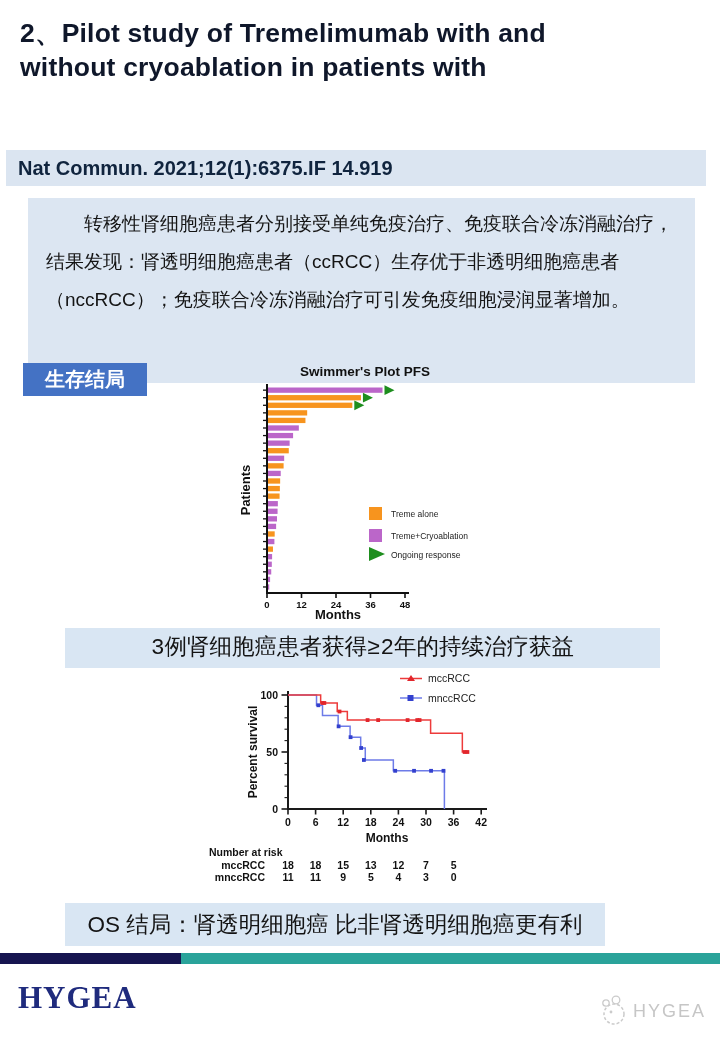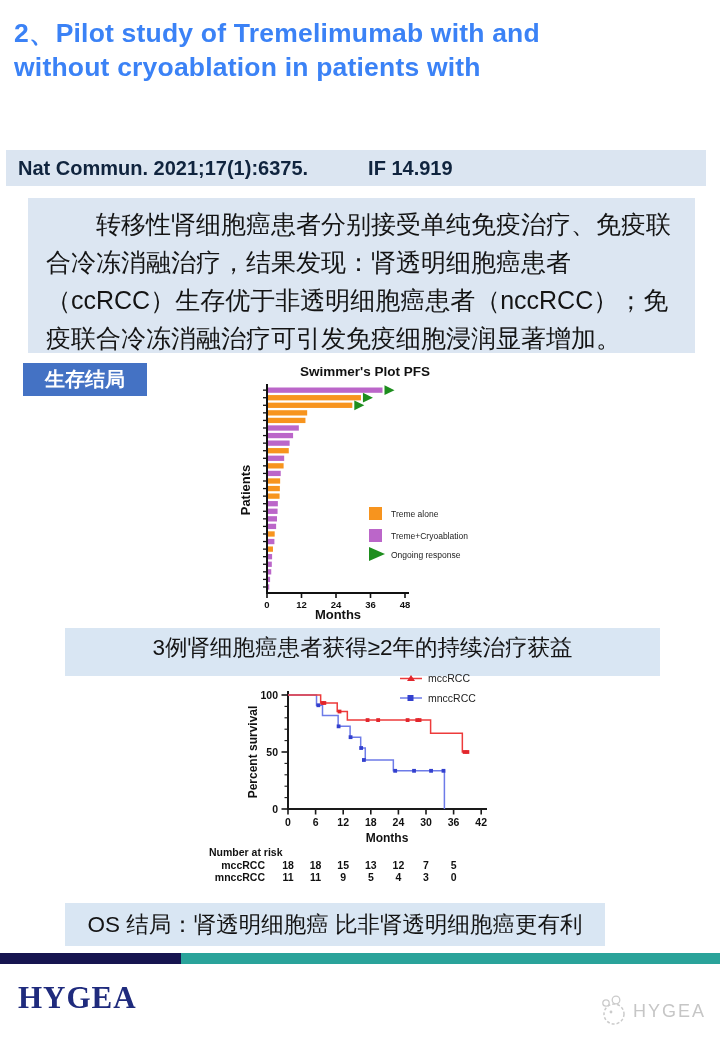--- a/index.html
+++ b/index.html
@@ -1,54 +1,54 @@
 <!DOCTYPE html>
 <html><head>
 <meta charset="utf-8">
 <style>
   html,body{margin:0;padding:0;background:#ffffff;}
   .slide{position:relative;width:720px;height:1040px;background:#ffffff;overflow:hidden;
          font-family:"Liberation Sans","DejaVu Sans",sans-serif;}
-  .title{position:absolute;left:14px;top:16px;width:690px;font-size:26.5px;font-weight:700;
-         color:#3b82f6;line-height:34px;letter-spacing:0.2px;}
+  .title{position:absolute;left:20px;top:16px;width:690px;font-size:26.5px;font-weight:700;
+         color:#0f172a;line-height:34px;letter-spacing:0.2px;}
   .pubbar{position:absolute;left:6px;top:150px;width:700px;height:36px;background:#dbe5f1;
           display:flex;align-items:center;padding-left:12px;box-sizing:border-box;
           font-size:20px;font-weight:700;color:#10243e;}
-  .pubbar .if{margin-left:60px;}
-  .summary{position:absolute;left:28px;top:198px;width:667px;height:155px;background:#dce6f2;
-           box-sizing:border-box;padding:7px 18px 0 18px;font-size:25px;line-height:38px;
+  .pubbar .if{}
+  .summary{position:absolute;left:28px;top:198px;width:667px;height:185px;background:#dce6f2;
+           box-sizing:border-box;padding:7px 18px 0 18px;font-size:19px;line-height:38px;
            color:#141414;text-indent:2em;}
   .section-label{position:absolute;left:23px;top:363px;width:124px;height:33px;background:#4472c4;
            color:#ffffff;font-size:20px;font-weight:700;text-align:center;line-height:33px;}
   .chart{position:absolute;}
   #swimmer-svg{left:228px;top:352px;}
   #km-svg{left:195px;top:665px;}
   .caption{position:absolute;left:65px;background:#d9e6f3;color:#141414;text-align:center;
            font-size:22.5px;}
-  .cap1{top:628px;width:595px;height:48px;line-height:40px;}
+  .cap1{top:628px;width:595px;height:40px;line-height:40px;font-family:Liberation Mono, monospace;}
   .cap2{top:903px;width:540px;height:43px;line-height:43px;}
   .bar-navy{position:absolute;left:0;top:953px;width:181px;height:11px;background:#161550;}
   .bar-teal{position:absolute;left:181px;top:953px;width:539px;height:11px;background:#2aa39a;}
   .logo{position:absolute;left:18px;top:980px;font-family:"Liberation Serif","DejaVu Serif",serif;
         font-weight:700;font-size:31px;color:#1f2b7d;letter-spacing:1px;}
   .watermark{position:absolute;right:14px;top:995px;display:flex;align-items:center;gap:6px;
         color:#c6c6c6;font-size:18px;letter-spacing:2px;}
 </style>
 </head>
 <body>
 
 <div class="slide">
 
   <div class="title">
     <div>2、Pilot study of Tremelimumab with and</div>
     <div>without cryoablation in patients with</div>
   </div>
 
   <div class="pubbar">
-    <span>Nat Commun. 2021;17(1):6375.</span>
+    <span>Nat Commun. 2021;12(1):6375.</span>
     <span class="if">IF 14.919</span>
   </div>
 
   <div class="summary">转移性肾细胞癌患者分别接受单纯免疫治疗、免疫联合冷冻消融治疗，结果发现：肾透明细胞癌患者（ccRCC）生存优于非透明细胞癌患者（nccRCC）；免疫联合冷冻消融治疗可引发免疫细胞浸润显著增加。</div>
 
   <div class="section-label">生存结局</div>
 
   <svg id="swimmer-svg" class="chart" width="264" height="272" viewBox="0 0 264 272">
       <text x="137" y="24" font-size="13.5" font-family="&quot;Liberation Sans&quot;,&quot;DejaVu Sans&quot;,sans-serif" font-weight="bold" fill="#111" text-anchor="middle">Swimmer's Plot PFS</text>
       <text x="22" y="138" font-size="13" font-family="&quot;Liberation Sans&quot;,&quot;DejaVu Sans&quot;,sans-serif" font-weight="bold" fill="#111" text-anchor="middle" transform="rotate(-90 22 138)">Patients</text>

